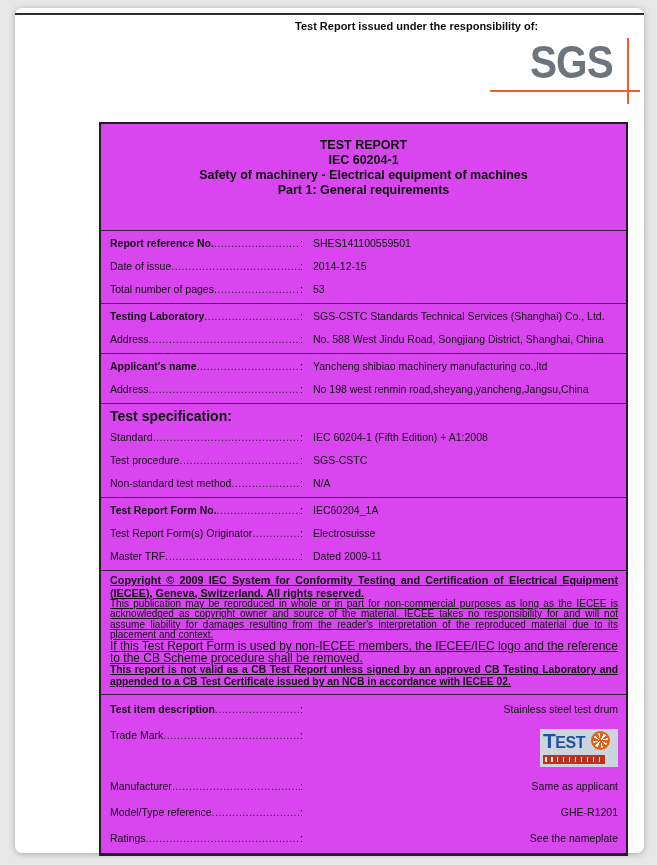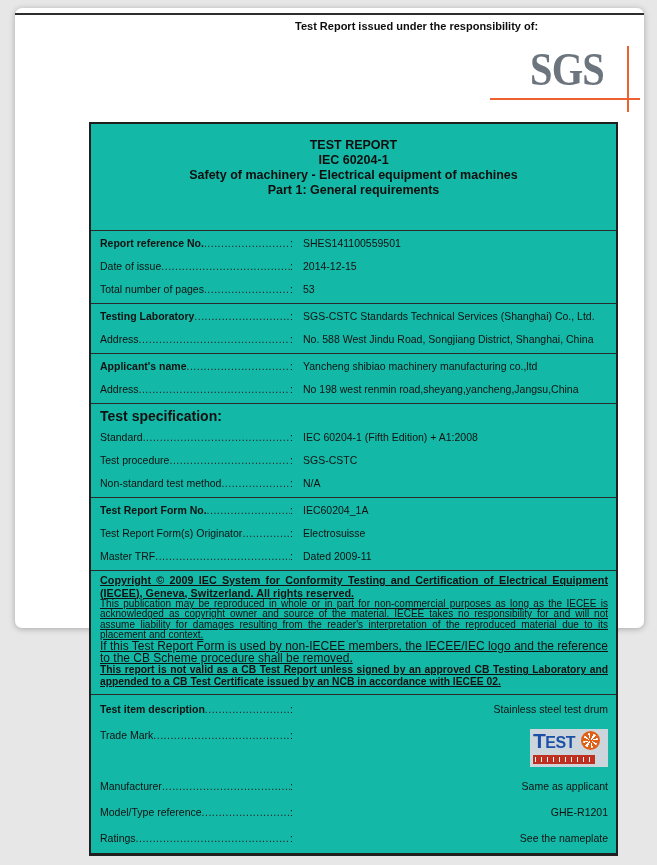--- a/index.html
+++ b/index.html
@@ -4,46 +4,46 @@
 <style>
   html,body{margin:0;padding:0;}
   body{
     width:657px;height:865px;
     background:#e7e7e7;
     position:relative;overflow:hidden;
     font-family:"Liberation Sans", sans-serif;
     color:#111;
   }
   .page{
-    position:absolute;left:15px;top:8px;width:629px;height:620px;
+    position:absolute;left:15px;top:8px;width:629px;height:845px;
     background:#ffffff;border-radius:7px;
     box-shadow:0 1px 6px rgba(0,0,0,.28);
   }
   .top-rule{
     position:absolute;top:5px;left:0;width:100%;height:2px;background:#2d2d2d;
   }
   .resp-note{
     position:absolute;top:12px;left:280px;
     font-size:11px;font-weight:bold;color:#0e0e0e;white-space:nowrap;
   }
   
-  .sgs-logo{position:absolute;top:38px;left:465px;width:160px;height:70px;font-family:Liberation Serif, serif;}
+  .sgs-logo{position:absolute;top:30px;left:465px;width:160px;height:70px;}
   .sgs-text{
     position:absolute;left:50px;top:2px;
     font-size:46px;line-height:44px;font-weight:bold;color:#6c757e;
     letter-spacing:-1px;transform:scaleX(.88);transform-origin:left top;
   }
   .sgs-hline{position:absolute;left:10px;right:0;top:52px;height:2px;background:#ef6030;}
   .sgs-vline{position:absolute;left:147px;top:0;width:2px;height:66px;background:#ef6030;}
 
   
   .report-table{
-    position:absolute;left:74px;top:114px;width:529px;
+    position:absolute;left:84px;top:114px;width:529px;
     border:2px solid #1f1f1f;border-bottom-width:3px;box-sizing:border-box;
-    background:#14b8a6;
+    background:#d946ef;
   }
   .title-block{
     text-align:center;font-weight:bold;font-size:12.5px;line-height:15px;
     padding:14px 4px 32px;border-bottom:1px solid #2a2a2a;color:#0e0e0e;
   }
   .section{border-bottom:1px solid #2a2a2a;padding:1px 0 2px;}
   .section.last{border-bottom:none;}
   .row{
     display:flex;align-items:flex-start;
     padding:5px 8px 5px 9px;font-size:10.5px;line-height:13px;

